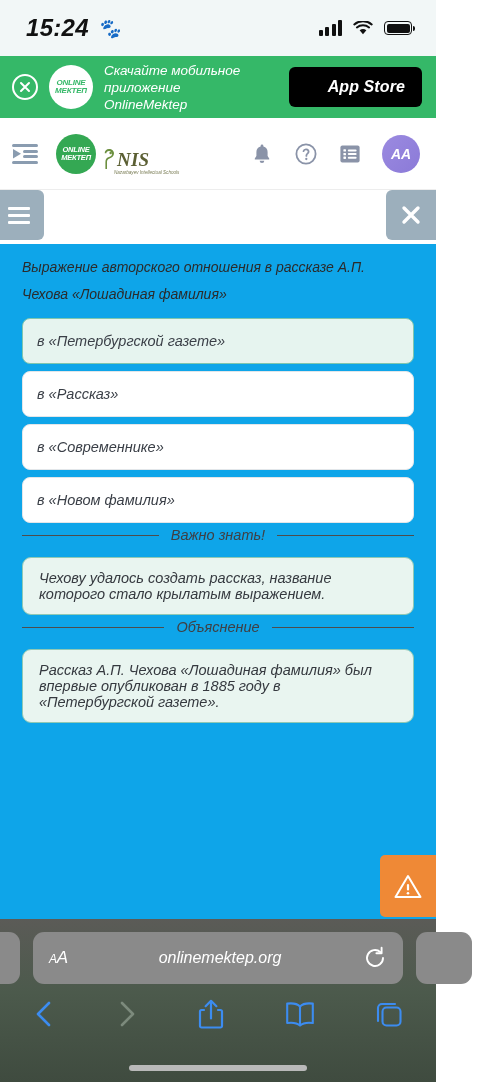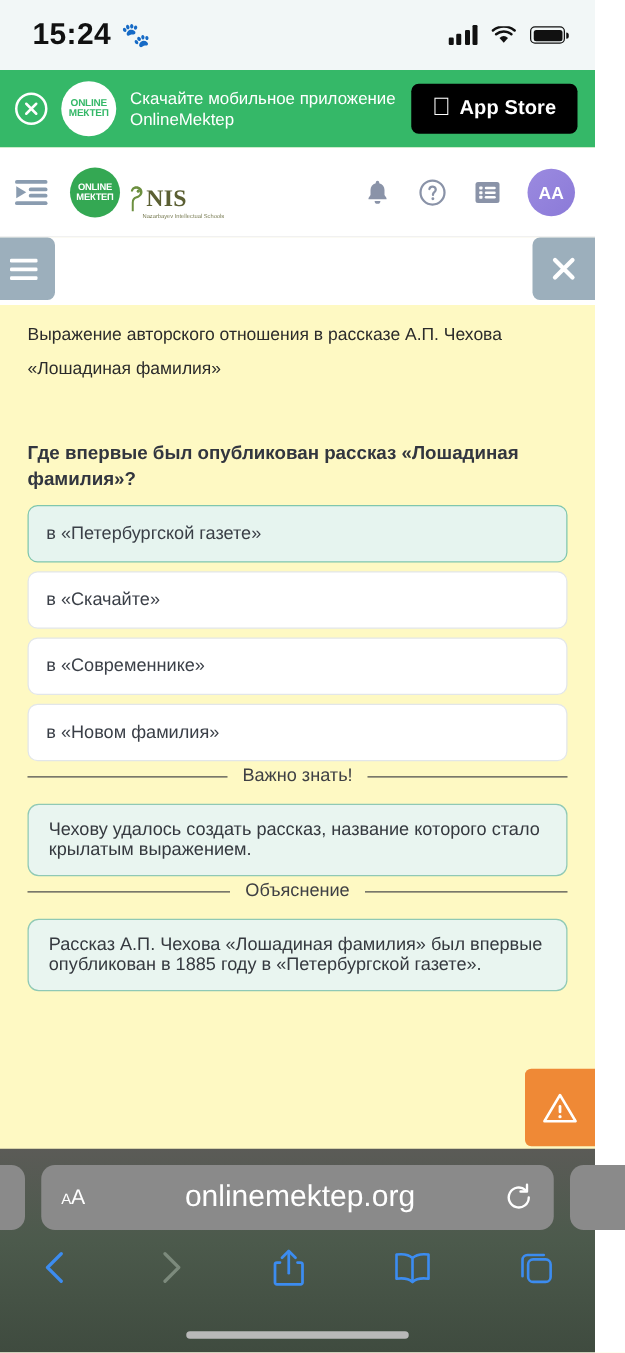--- a/index.html
+++ b/index.html
@@ -2,21 +2,21 @@
 <html><head>
 <meta charset="utf-8">
 <style>
   * { box-sizing: border-box; margin: 0; padding: 0; }
   html, body {
     width: 500px; height: 1082px;
     font-family: "Liberation Sans", sans-serif;
     background: #ffffff;
     overflow: hidden;
   }
-  .phone { position: relative; width: 476px; height: 1082px; background: #fef9c3; }
+  .phone { position: relative; width: 436px; height: 1082px; background: #0ea5e9; font-style: italic; }
 
   
   .statusbar {
     height: 56px; background: #f2f7f7;
     display: flex; align-items: center; justify-content: space-between;
     padding: 0 24px 0 26px;
   }
   .sb-left { display: flex; align-items: center; gap: 8px; }
   .sb-time { font-size: 24px; font-weight: 700; color: #111; letter-spacing: .3px; }
   .sb-paw { font-size: 19px; line-height: 1; color: #111; }
@@ -156,21 +156,21 @@
   .tab-peek.left { left: -36px; }
   .tab-peek.right { right: -36px; }
   .urlbar {
     position: relative; height: 52px; background: #8a8a8a; border-radius: 11px;
     display: flex; align-items: center; padding: 0 16px;
   }
   .aa-btn { color: #fff; font-size: 17px; font-weight: 500; letter-spacing: -.3px; cursor: pointer; }
   .aa-btn .small { font-size: 12px; }
   .url-text {
     position: absolute; left: 4px; right: 0; text-align: center;
-    color: #fff; font-size: 24px; pointer-events: none;
+    color: #fff; font-size: 16px; pointer-events: none;
   }
   .reload-btn { margin-left: auto; color: #fff; cursor: pointer; display:block; }
   .navrow {
     display: flex; align-items: center; justify-content: space-between;
     padding: 14px 32px 0; 
   }
   .navrow .nb { cursor: pointer; display: block; }
   .homebar {
     position: absolute; left: 50%; transform: translateX(-50%); bottom: 11px;
     width: 178px; height: 6px; border-radius: 3px; background: #b9b9b9;
@@ -287,28 +287,27 @@
     <div class="btn-square btn-close-x">
       <svg width="22" height="22" viewBox="0 0 22 22">
         <path d="M4 4 L18 18 M18 4 L4 18" stroke="#fff" stroke-width="3.4" stroke-linecap="round"></path>
       </svg>
     </div>
   </div>
 
   <div class="content">
     <h1 class="lesson-title">Выражение авторского отношения в рассказе А.П. Чехова «Лошадиная фамилия»</h1>
 
-    <div class="question">Где впервые был опубликован рассказ «Лошадиная фамилия»?</div>
 
     <div class="options">
       <div class="option selected">
         <span>в «Петербургской газете»</span>
       </div>
       <div class="option">
-        <span>в «Скачайте»</span>
+        <span>в «Рассказ»</span>
       </div>
       <div class="option">
         <span>в «Современнике»</span>
       </div>
       <div class="option">
         <span>в «Новом фамилия»</span>
       </div>
     </div>
 
     <div class="divider-row">

